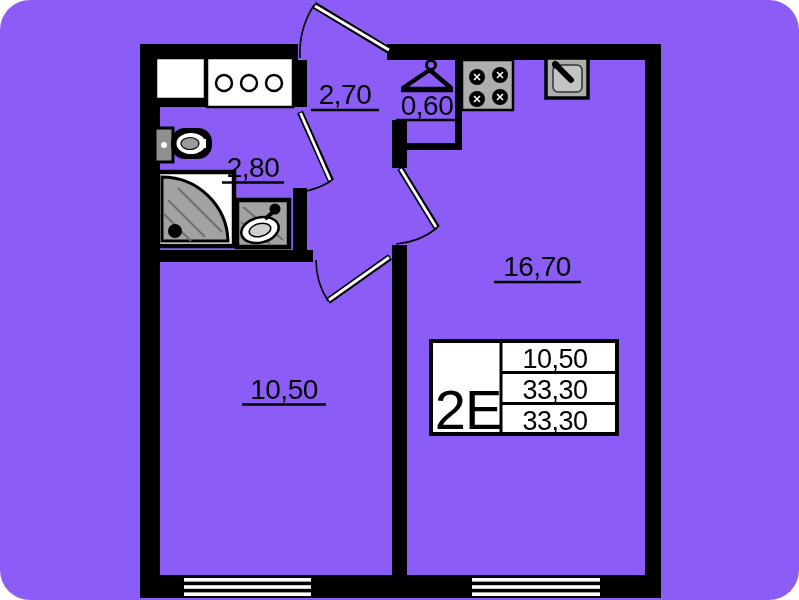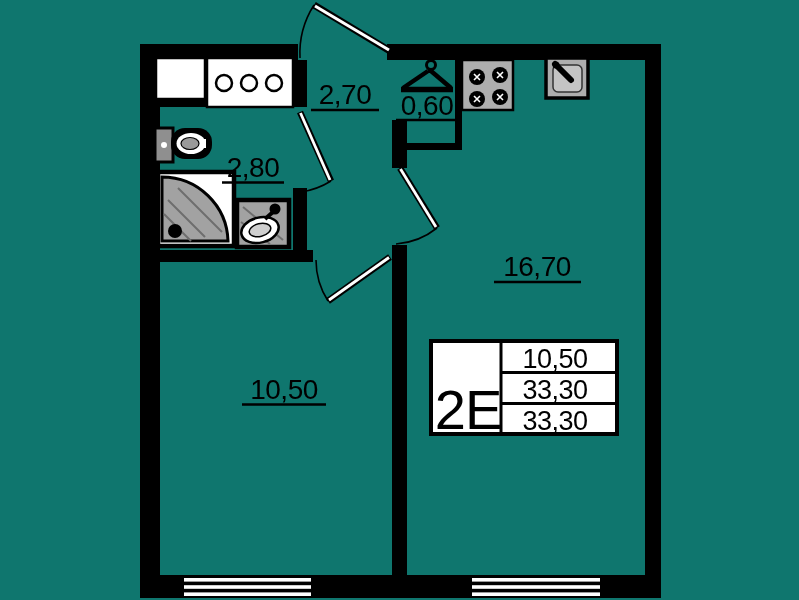--- a/index.html
+++ b/index.html
@@ -1,17 +1,17 @@
 <!DOCTYPE html>
 <html><head>
 <meta charset="utf-8">
 <style>
   html,body{margin:0;padding:0;background:#ffffff;}
-  .stage{position:relative;width:799px;height:600px;background:#0f766e;overflow:hidden;
-         font-family:"Liberation Sans", sans-serif;}
+  .stage{position:relative;width:799px;height:600px;background:#8b5cf6;overflow:hidden;
+         font-family:"Liberation Sans", sans-serif;border-radius:30px;}
   svg{position:absolute;left:0;top:0;}
   text{font-family:"Liberation Sans", sans-serif;fill:#000;}
   .area-label{font-size:28px;letter-spacing:-0.5px;}
   .table-num{font-size:27px;letter-spacing:-0.5px;}
   .unit-label{font-size:56px;letter-spacing:-1px;}
 </style>
 </head>
 <body>
 
 <div class="stage">

